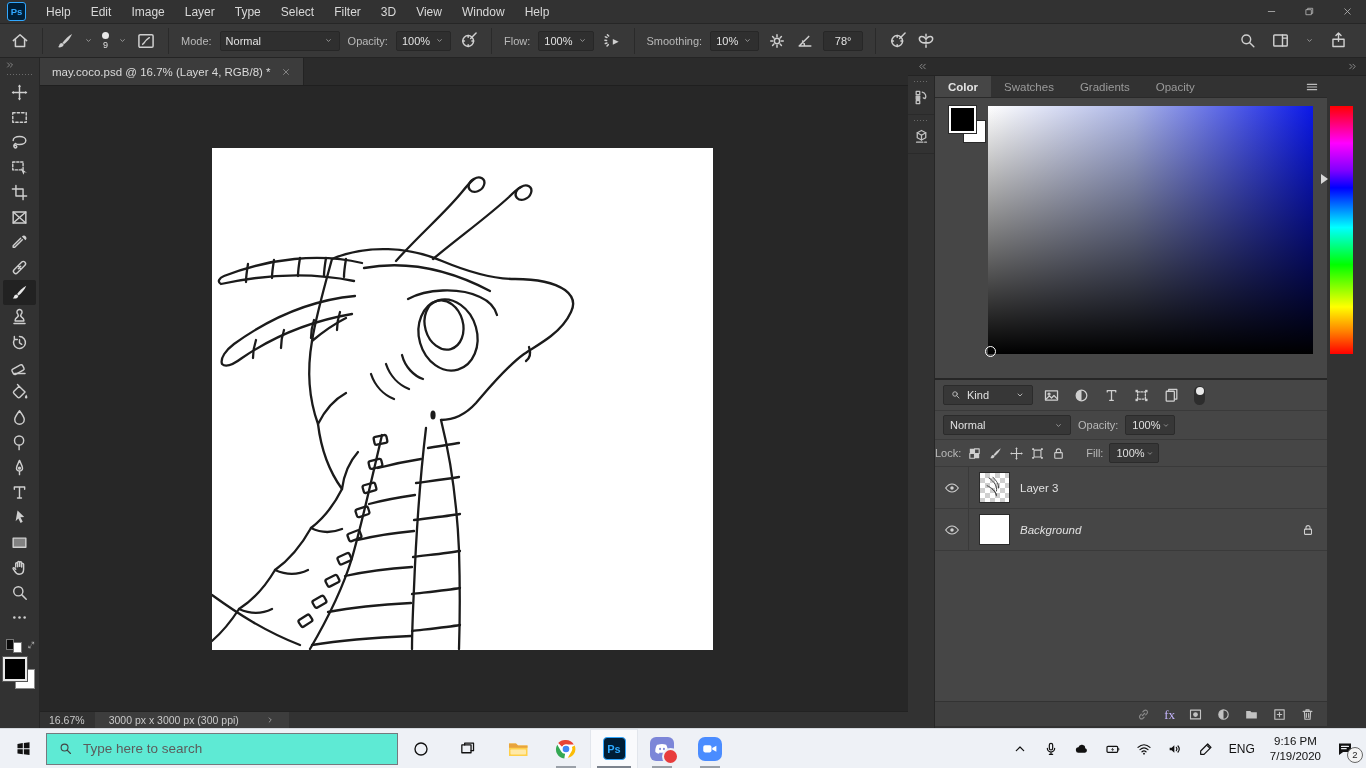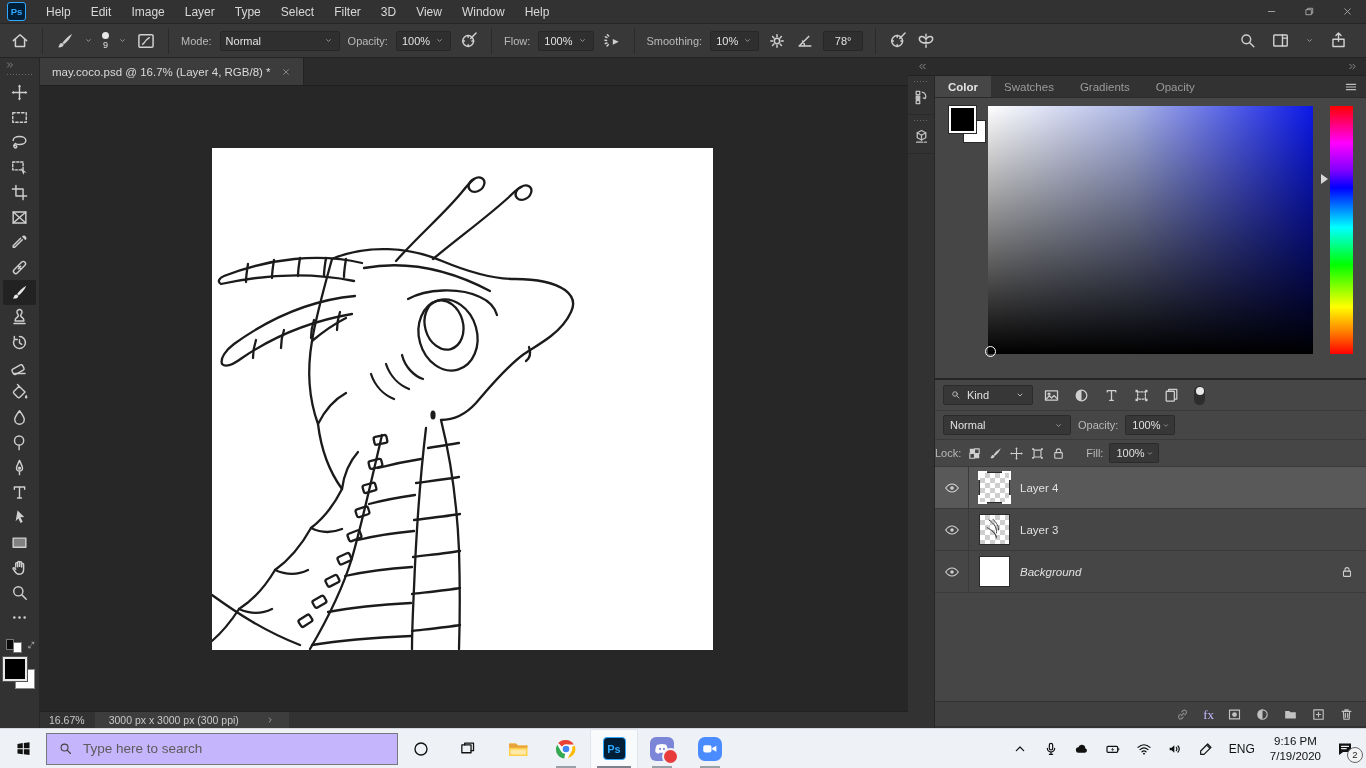--- a/index.html
+++ b/index.html
@@ -73,21 +73,21 @@
 
   
   #rightdock{position:absolute;left:908px;top:0;width:458px;height:670px;background:#323232;}
   #dockhead{height:18px;background:#2b2b2b;display:flex;align-items:center;justify-content:space-between;
     padding:0 8px 0 9px;color:#9d9d9d;border-bottom:1px solid #232323;box-sizing:border-box;}
   #dockhead .ic{width:11px;height:11px;}
   #narrowdock{position:absolute;left:0;top:18px;width:27px;height:652px;background:#323232;border-right:1px solid #262626;box-sizing:border-box;}
   .ndbtn{padding:2px 0 8px 0;color:#c2c2c2;display:flex;flex-direction:column;border-bottom:1px solid #2a2a2a;}
   .ndbtn .grip{margin:2px 5px 4px 5px;}
   .ndbtn .ic{width:17px;height:17px;align-self:center;}
-  #panels{position:absolute;left:27px;top:18px;width:431px;height:652px;}
+  #panels{position:absolute;left:27px;top:18px;width:392px;height:652px;}
 
   .paneltabsrow{position:relative;height:22px;background:#323232;border-bottom:1px solid #2a2a2a;display:flex;box-sizing:border-box;}
   .ptab{padding:0 13px;display:flex;align-items:center;font-size:11.5px;color:#9a9a9a;}
   .ptab.active{background:#464646;color:#e4e4e4;font-weight:bold;}
   .panelmenu{position:absolute;right:8px;top:4px;width:14px;height:14px;color:#bdbdbd;}
 
   
   #colorpanel{position:relative;height:304px;border-bottom:2px solid #262626;box-sizing:border-box;background:#464646;}
   .colorbody{position:relative;height:282px;}
   .fgbg2{position:absolute;left:14px;top:8px;width:40px;height:40px;}
@@ -145,21 +145,21 @@
     justify-content:flex-end;gap:13px;padding:0 12px;}
   .lbic{width:15px;height:15px;color:#c2c2c2;}
   .lbic.dim{color:#8a8a8a;}
   .lbic.fxic{font-size:13px;color:#c4b5fd;font-family:"Liberation Serif",serif;width:auto;}
 
   
   #taskbar{position:absolute;left:0;top:728px;width:1366px;height:40px;background:#eef1f6;border-top:1px solid #d4d8de;
     box-sizing:border-box;display:flex;align-items:center;color:#1a1a1a;}
   .tbbtn{width:46px;height:40px;display:flex;align-items:center;justify-content:center;color:#111;}
   .tbbtn .ic{width:17px;height:17px;}
-  #searchbox{width:352px;height:32px;background:#c4b5fd;border:1px solid #75797e;display:flex;align-items:center;
+  #searchbox{width:352px;height:32px;background:#5eead4;border:1px solid #75797e;display:flex;align-items:center;
     gap:10px;padding:0 11px;box-sizing:border-box;}
   #searchbox .ic{width:15px;height:15px;color:#444;}
   #searchbox .ph{font-size:13.5px;color:#5c5c5c;}
   #tbapps{display:flex;height:40px;margin-left:4px;}
   .tbapp{position:relative;width:48px;height:40px;display:flex;align-items:center;justify-content:center;}
   .tbapp.active{background:#f9fafc;box-shadow:inset 0 0 0 1px #e2e6ec;}
   .tbapp .underline{position:absolute;left:14px;bottom:0;width:20px;height:3px;background:#9aa0a8;}
   .tbapp.active .underline{background:#7b828c;width:34px;left:7px;}
   .appic{width:24px;height:24px;}
   .appic svg{width:100%;height:100%;display:block;}
@@ -827,37 +827,20 @@
             <div class="valbox">
               <span>100%</span>
               <span class="chev ic">
                   <svg viewBox="0 0 24 24">
                     <path d="M8 10l4 4 4-4"></path>
                   </svg>
                 </span>
             </div>
           </div>
           <div id="layerlist">
-              <div class="layerrow selected">
-                <div class="eyecell">
-                  <span class="ic">
-                    <svg viewBox="0 0 24 24">
-                      <path d="M2.5 12C5.5 7.8 8.7 6 12 6s6.5 1.8 9.5 6c-3 4.2-6.2 6-9.5 6s-6.5-1.8-9.5-6z"></path>
-                      <circle cx="12" cy="12" r="2.6" fill="currentColor" stroke="none"></circle>
-                    </svg>
-                  </span>
-                </div>
-                <div class="thumb checker">
-                  <span class="bracket tl"></span>
-                  <span class="bracket tr"></span>
-                  <span class="bracket bl"></span>
-                  <span class="bracket br"></span>
-                </div>
-                <span class="lname">Layer 4</span>
-              </div>
               <div class="layerrow">
                 <div class="eyecell">
                   <span class="ic">
                     <svg viewBox="0 0 24 24">
                       <path d="M2.5 12C5.5 7.8 8.7 6 12 6s6.5 1.8 9.5 6c-3 4.2-6.2 6-9.5 6s-6.5-1.8-9.5-6z"></path>
                       <circle cx="12" cy="12" r="2.6" fill="currentColor" stroke="none"></circle>
                     </svg>
                   </span>
                 </div>
                 <div class="thumb checker">

